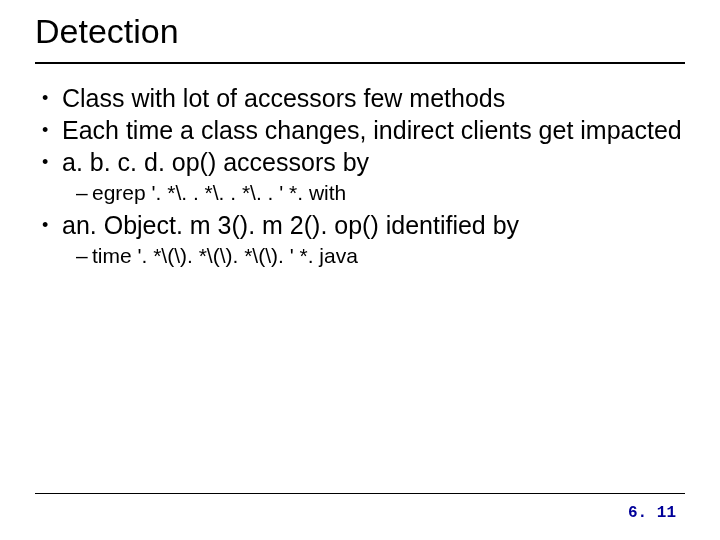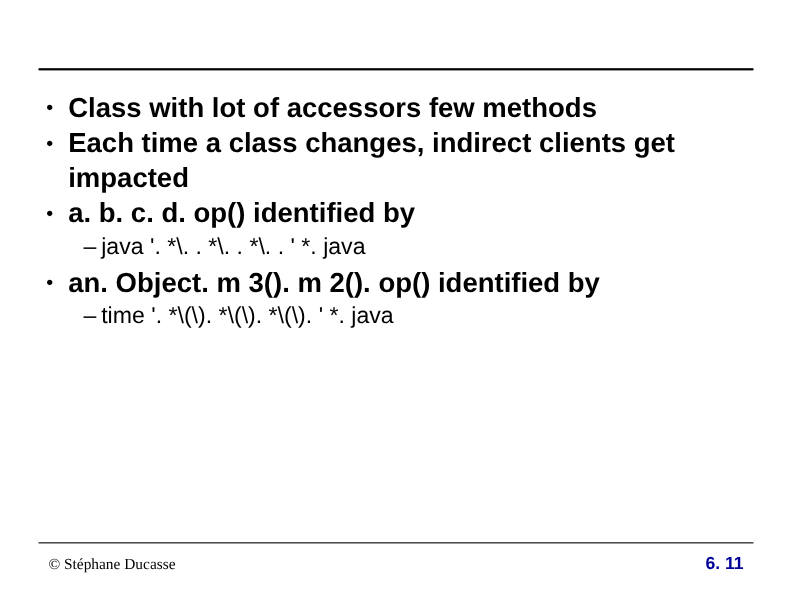--- a/index.html
+++ b/index.html
@@ -48,21 +48,20 @@
   }
   .bullet1 .b1mark {
     flex: 0 0 20px;
     text-align: left;
     font-size: 18px;
     line-height: 1.6;
     padding-top: 2px;
   }
   .bullet1 .b1text {
     flex: 1 1 auto;
-    font-weight: bold;
   }
   .bullet2 {
     display: flex;
     align-items: flex-start;
     padding-left: 34px;
     font-size: 21px;
     margin-top: 2px;
     margin-bottom: 2px;
   }
   .bullet2 .b2mark {
@@ -86,62 +85,62 @@
     left: 44px;
     bottom: 18px;
     font-family: Georgia, "Times New Roman", serif;
     font-size: 14px;
     color: #000;
   }
   .footer-right {
     position: absolute;
     right: 44px;
     bottom: 18px;
-    font-family: Liberation Sans, sans-serif;
+    font-family: Liberation Mono, monospace;
     font-size: 16px;
     font-weight: bold;
     color: #000099;
   }
 </style>
 </head>
 <body>
 
 <div class="slide">
 
+  <div class="title">Detection</div>
   <hr class="title-rule">
 
   <div class="body">
 
     <div class="bullet1">
       <span class="b1mark">•</span>
       <span class="b1text">Class with lot of accessors few methods</span>
     </div>
 
     <div class="bullet1">
       <span class="b1mark">•</span>
       <span class="b1text">Each time a class changes, indirect clients get impacted</span>
     </div>
 
     <div class="bullet1">
       <span class="b1mark">•</span>
-      <span class="b1text">a. b. c. d. op() identified by</span>
+      <span class="b1text">a. b. c. d. op() accessors by</span>
     </div>
     <div class="bullet2">
       <span class="b2mark">–</span>
-      <span class="b2text">java '. *\. . *\. . *\. . '   *. java</span>
+      <span class="b2text">egrep '. *\. . *\. . *\. . '   *. with</span>
     </div>
 
     <div class="bullet1">
       <span class="b1mark">•</span>
       <span class="b1text">an. Object. m 3(). m 2(). op() identified by</span>
     </div>
     <div class="bullet2">
       <span class="b2mark">–</span>
       <span class="b2text">time '. *\(\). *\(\). *\(\). '   *. java</span>
     </div>
 
   </div>
 
   <hr class="footer-rule">
-  <div class="footer-left">© Stéphane Ducasse</div>
   <div class="footer-right">6. 11</div>
 
 </div>
 
 </body></html>

